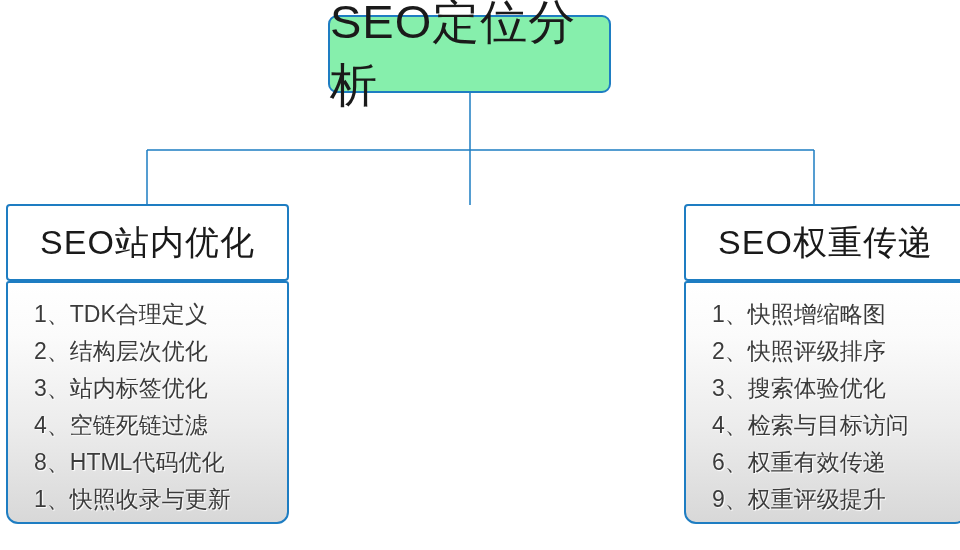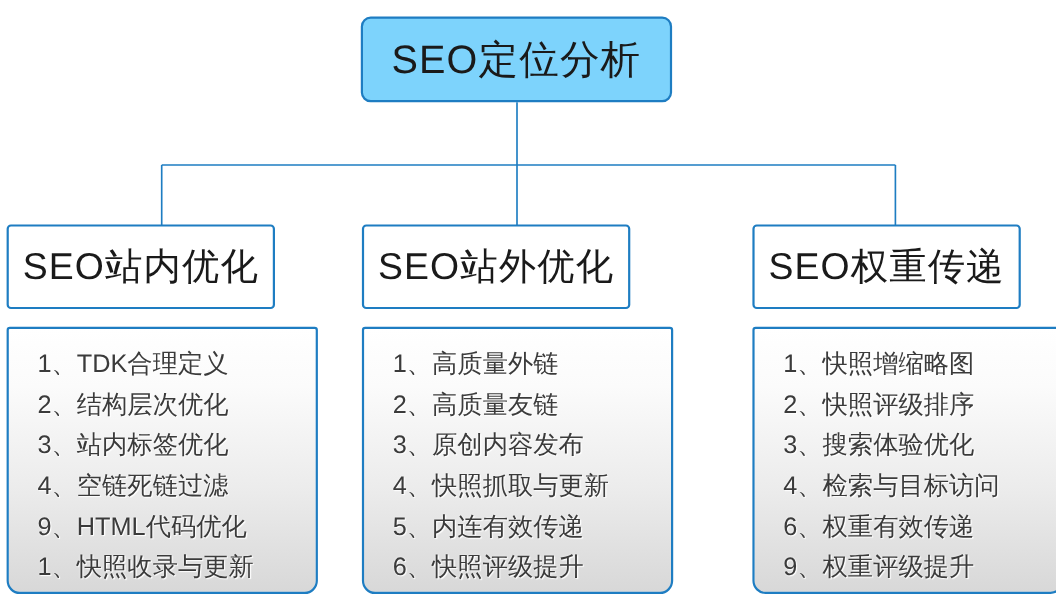--- a/index.html
+++ b/index.html
@@ -16,47 +16,47 @@
   }
   .connectors {
     position: absolute; left: 0; top: 0;
     width: 960px; height: 550px;
     pointer-events: none;
   }
   .root-box {
     position: absolute;
     left: 328px; top: 15px;
     width: 283px; height: 78px;
-    background: #7dd3fc;
+    background: #86efac;
     border: 2px solid #1e7dc2;
     border-radius: 9px;
     display: flex; align-items: center; justify-content: center;
-    font-size: 36px;
+    font-size: 47px;
     letter-spacing: 1px;
     color: #1a1a1a;
     z-index: 2;
   }
   .column { position: absolute; top: 204px; width: 283px; }
   .col-0 { left: 6px; }
   .col-1 { left: 329px; }
   .col-2 { left: 672px; padding-left: 12px; }
   .header-box {
-    width: 244px; height: 77px;
+    width: 283px; height: 77px;
     background: #ffffff;
     border: 2px solid #1e7dc2;
     border-radius: 4px;
     display: flex; align-items: center; justify-content: center;
     font-size: 34px;
     letter-spacing: 1px;
     color: #1a1a1a;
     position: relative;
     z-index: 2;
   }
   .list-box {
-    margin-top: 16px;
+    margin-top: 0;
     width: 283px; height: 243px;
     border: 2px solid #1e7dc2;
     border-radius: 3px 3px 12px 12px;
     background: linear-gradient(180deg, #ffffff 0%, #fbfbfb 22%, #ececec 60%, #d8d8d8 100%);
     padding: 13px 0 0 26px;
   }
   .list-item {
     font-size: 23px;
     line-height: 37px;
     color: #3b3b3b;
@@ -79,38 +79,25 @@
 
   <div class="column col-0">
     <div class="header-box">
       <span>SEO站内优化</span>
     </div>
     <div class="list-box">
       <div class="list-item">1、TDK合理定义</div>
       <div class="list-item">2、结构层次优化</div>
       <div class="list-item">3、站内标签优化</div>
       <div class="list-item">4、空链死链过滤</div>
-      <div class="list-item">9、HTML代码优化</div>
+      <div class="list-item">8、HTML代码优化</div>
       <div class="list-item">1、快照收录与更新</div>
     </div>
   </div>
 
-  <div class="column col-1">
-    <div class="header-box">
-      <span>SEO站外优化</span>
-    </div>
-    <div class="list-box">
-      <div class="list-item">1、高质量外链</div>
-      <div class="list-item">2、高质量友链</div>
-      <div class="list-item">3、原创内容发布</div>
-      <div class="list-item">4、快照抓取与更新</div>
-      <div class="list-item">5、内连有效传递</div>
-      <div class="list-item">6、快照评级提升</div>
-    </div>
-  </div>
 
   <div class="column col-2">
     <div class="header-box">
       <span>SEO权重传递</span>
     </div>
     <div class="list-box">
       <div class="list-item">1、快照增缩略图</div>
       <div class="list-item">2、快照评级排序</div>
       <div class="list-item">3、搜索体验优化</div>
       <div class="list-item">4、检索与目标访问</div>

